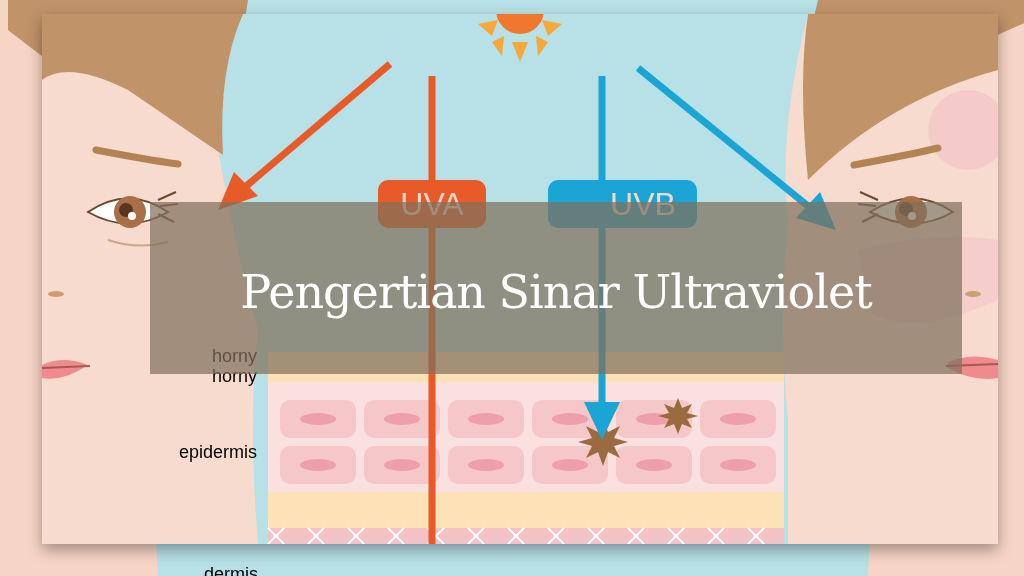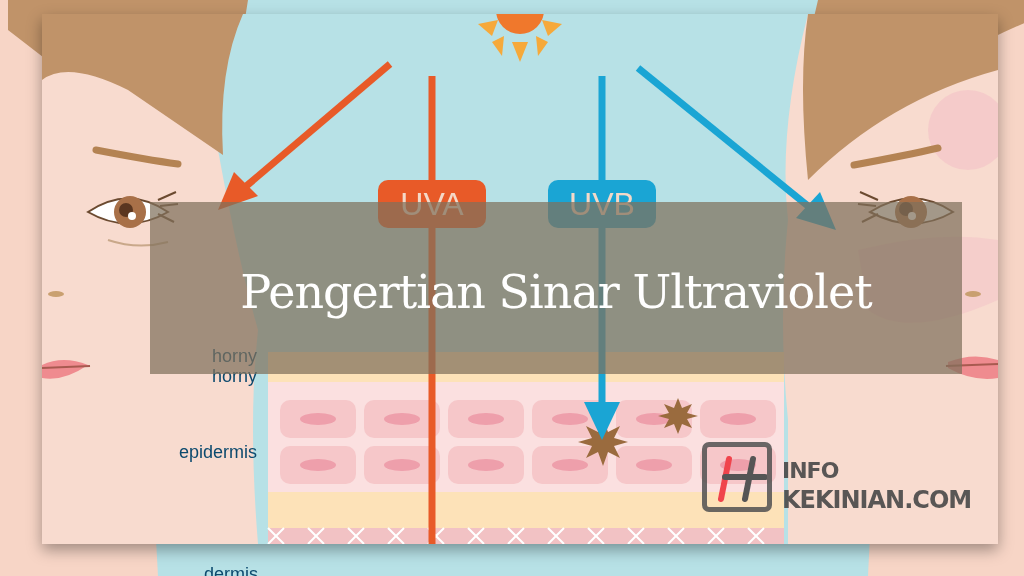--- a/index.html
+++ b/index.html
@@ -2,21 +2,21 @@
 <html><head>
 <meta charset="utf-8">
 <style>
   html,body{margin:0;padding:0;}
   body{width:1024px;height:576px;overflow:hidden;position:relative;background:#f7d5c6;font-family:"Liberation Sans",sans-serif;}
   .stage{position:absolute;left:0;top:0;width:1024px;height:576px;overflow:hidden;margin-left:8px;}
   .layer{position:absolute;left:0;top:0;width:1024px;height:576px;}
   .card{position:absolute;left:34px;top:14px;width:956px;height:530px;box-shadow:0 6px 14px rgba(0,0,0,.35);overflow:hidden;}
   .title-band{position:absolute;left:142px;top:202px;width:812px;height:172px;background:rgba(128,112,92,.72);display:flex;align-items:center;justify-content:center;}
   .title-text{font-family:"DejaVu Serif","Liberation Serif",serif;color:#ffffff;font-size:46px;letter-spacing:-1px;font-weight:400;padding-top:8px;}
-  .label{position:absolute;color:#0c4a6e;font-family:"Liberation Sans",sans-serif;font-size:18px;text-align:right;}
+  .label{position:absolute;color:#000000;font-family:"Liberation Sans",sans-serif;font-size:18px;text-align:right;}
   .logo{position:absolute;left:692px;top:440px;width:290px;height:80px;}
   .logo-box{position:absolute;left:2px;top:2px;width:70px;height:70px;border:5px solid rgba(80,80,80,.85);border-radius:7px;box-sizing:border-box;}
   .logo-text{position:absolute;left:82px;font-family:"DejaVu Sans",sans-serif;font-weight:bold;color:rgba(75,75,75,.92);letter-spacing:-1px;}
   .badge{position:absolute;width:108px;height:48px;border-radius:10px;display:flex;align-items:center;justify-content:center;font-size:32px;color:#f4d9c8;font-family:"Liberation Sans",sans-serif;}
 </style>
 </head>
 <body>
 
 <div class="stage">
 
@@ -135,42 +135,31 @@
         <line x1="630" y1="68" x2="800" y2="206"></line>
         <polygon points="828,230 788,218 812,192" stroke="none"></polygon>
         <line x1="594" y1="76" x2="594" y2="408"></line>
         <polygon points="576,402 612,402 594,440" stroke="none"></polygon>
       </g>
     </svg>
 
     <div class="badge" style="left:336px;top:166px;background:#e85a28;">
       <span>UVA</span>
     </div>
-    <div class="badge" style="left:506px;top:166px;background:#1aa5d4;">
+    <div class="badge" style="left:506px;top:166px;background:#1aa5d4;padding-left:41px;">
       <span>UVB</span>
     </div>
 
     <div class="label" style="left:130px;top:332px;width:85px;line-height:20px;">
       <div>horny</div>
       <div>horny</div>
     </div>
     <div class="label" style="left:100px;top:428px;width:115px;">epidermis</div>
   </div>
 
   <div class="label" style="left:160px;top:564px;width:90px;">dermis</div>
 
   <div class="title-band">
     <div class="title-text">Pengertian Sinar Ultraviolet</div>
   </div>
 
-  <div class="logo">
-    <div class="logo-box">
-      <svg width="60" height="60" viewBox="0 0 60 60" style="position:absolute;left:0;top:0;">
-        <line x1="22" y1="12" x2="14" y2="52" stroke="#f0444c" stroke-width="6" stroke-linecap="round"></line>
-        <line x1="46" y1="12" x2="38" y2="52" stroke="#555" stroke-width="6" stroke-linecap="round"></line>
-        <line x1="18" y1="30" x2="58" y2="30" stroke="#555" stroke-width="6" stroke-linecap="round"></line>
-      </svg>
-    </div>
-    <div class="logo-text" style="top:18px;font-size:22px;">INFO</div>
-    <div class="logo-text" style="top:46px;font-size:24px;">KEKINIAN.COM</div>
-  </div>
 
 </div>
 
 </body></html>

